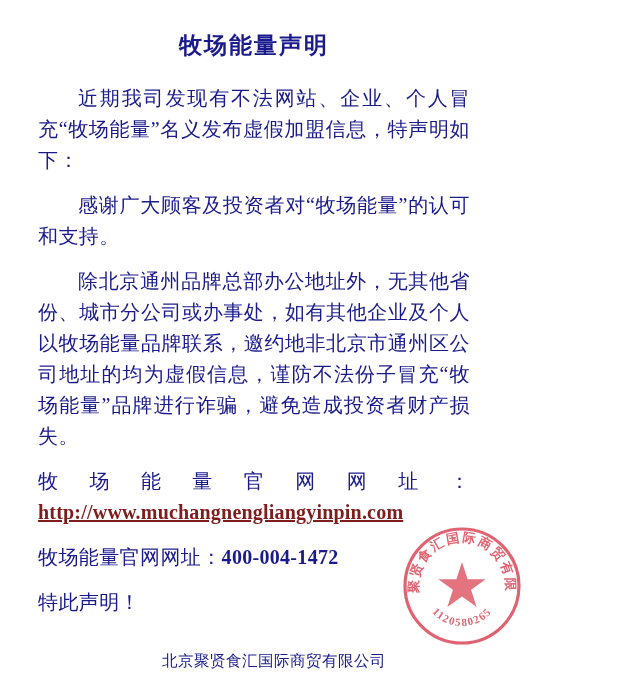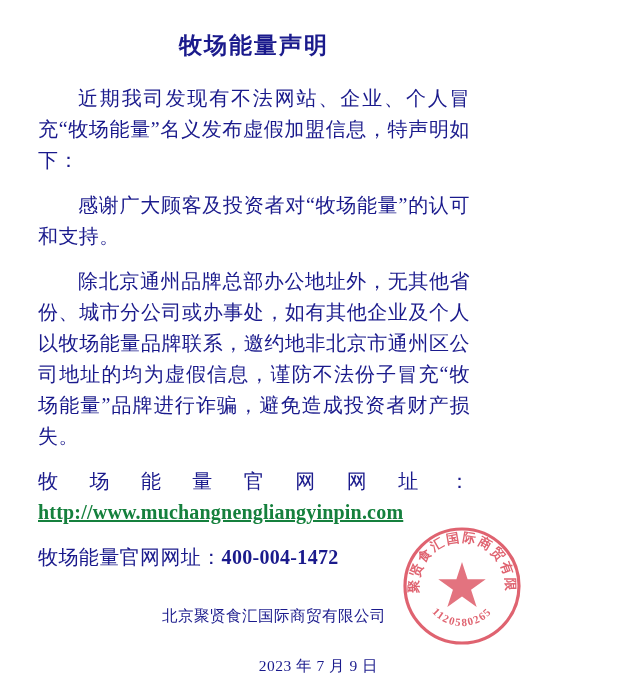--- a/index.html
+++ b/index.html
@@ -42,21 +42,21 @@
     letter-spacing: 0.4px;
   }
   .para.noindent {
     text-indent: 0;
   }
   .addr-underline {
     text-decoration: underline;
     font-weight: bold;
   }
   .link {
-    color: #15803d;
+    color: #7f1d1d;
     text-decoration: underline;
     font-family: "Liberation Serif", "DejaVu Serif", serif;
     font-weight: bold;
     letter-spacing: 0.2px;
   }
   .phone {
     font-weight: bold;
     letter-spacing: 0.3px;
   }
   .sig-block {
@@ -105,20 +105,21 @@
   <p class="para">除北京通州品牌总部办公地址外，无其他省份、城市分公司或办事处，如有其他企业及个人以牧场能量品牌联系，邀约地非北京市通州区公司地址的均为虚假信息，谨防不法份子冒充“牧场能量”品牌进行诈骗，避免造成投资者财产损失。</p>
 
   <p class="para noindent">
     <span>牧场能量官网网址：</span><a class="link" href="#">http://www.muchangnengliangyinpin.com</a>
   </p>
 
   <p class="para noindent">
     <span>牧场能量官网网址：</span><span class="phone">400-004-1472</span>
   </p>
 
+  <p class="para noindent">特此声明！</p>
 
   <div class="sig-block">
     <div class="sig-company">北京聚贤食汇国际商贸有限公司</div>
     <div class="sig-date">2023 年 7 月 9 日</div>
   </div>
 
   <div class="stamp">
     <svg width="124" height="124" viewBox="0 0 124 124" xmlns="http://www.w3.org/2000/svg">
       <g opacity="0.72">
         <circle cx="62" cy="62" r="57" fill="none" stroke="#d4283a" stroke-width="3.2"></circle>

